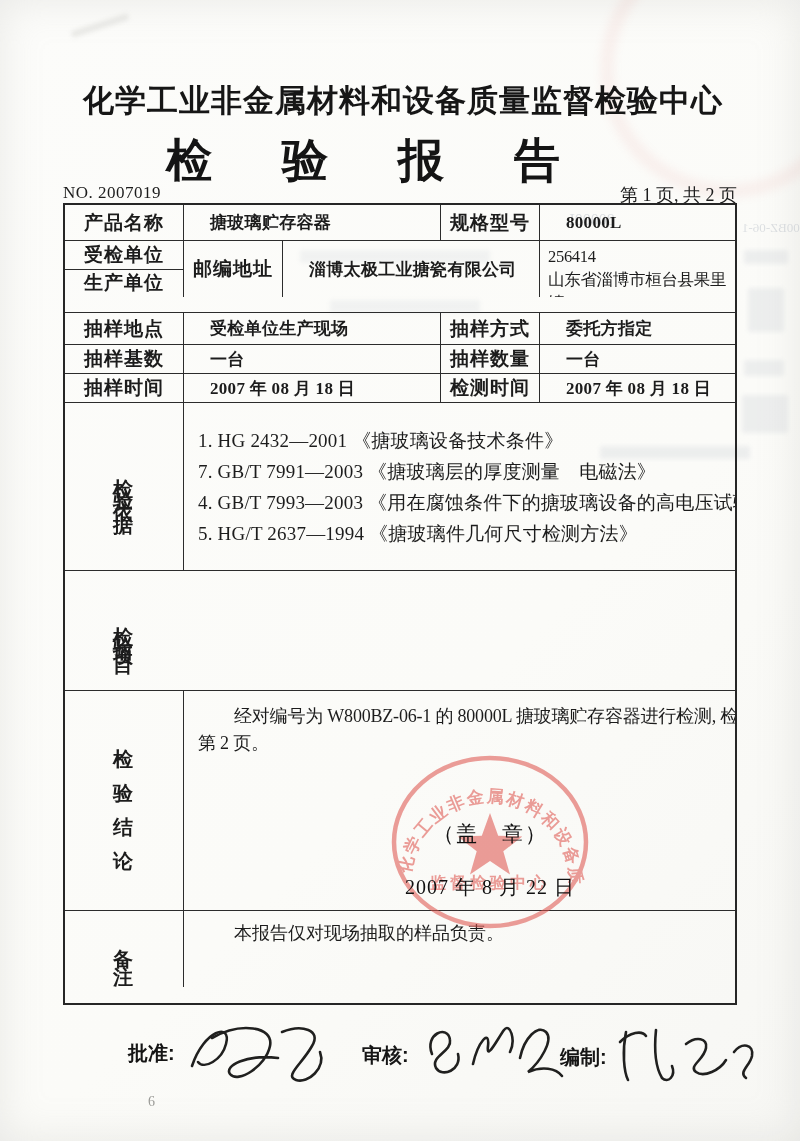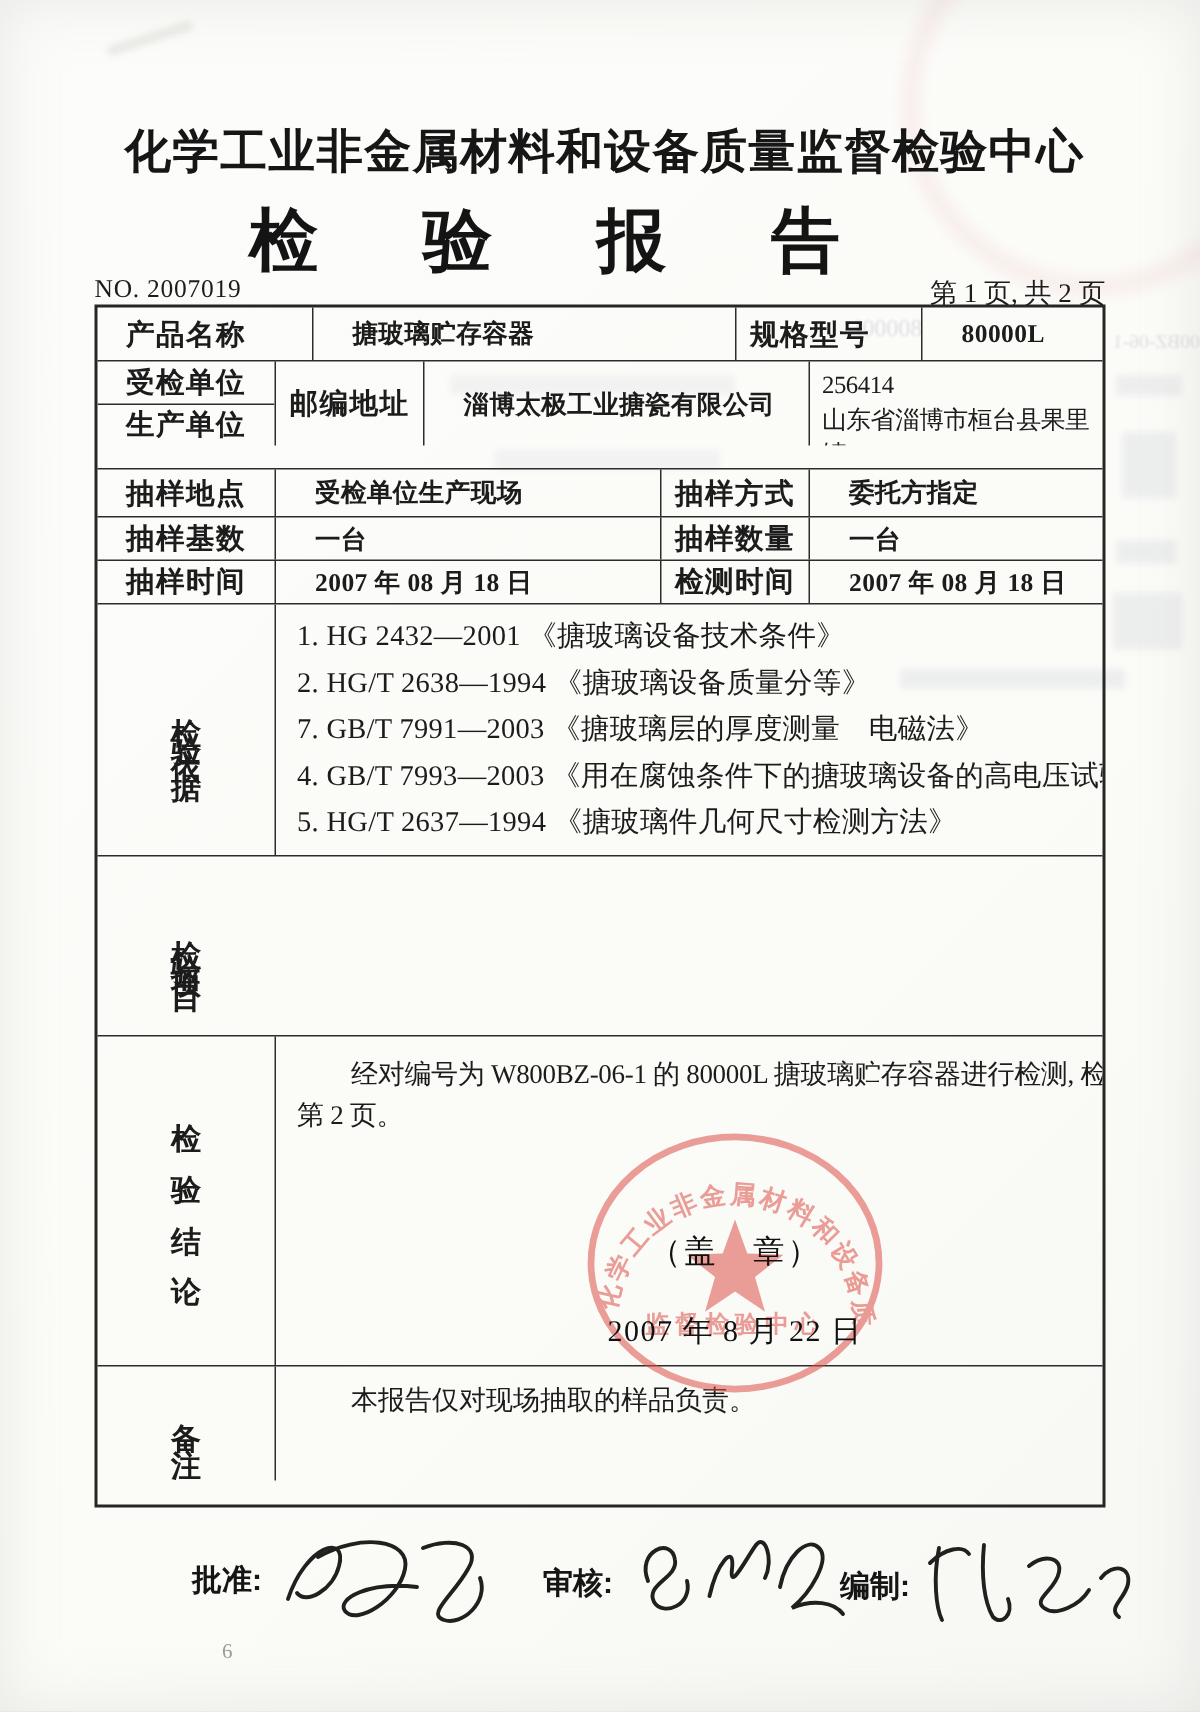--- a/index.html
+++ b/index.html
@@ -118,21 +118,21 @@
   <div class="report-title">
     <span>检验报告</span>
   </div>
   <div class="meta-row">
     <span class="report-no">NO. 2007019</span>
     <span class="page-indicator">第 1 页, 共 2 页</span>
   </div>
 
   <div class="report-table">
 
-    <div class="t-row" style="height:35px;gap:25px;">
+    <div class="t-row" style="height:35px;">
       <div class="t-cell c1 lbl">产品名称</div>
       <div class="t-cell c2 val">搪玻璃贮存容器</div>
       <div class="t-cell c3 lbl">规格型号</div>
       <div class="t-cell c4 val">80000L</div>
     </div>
 
 
     <div class="t-row" style="height:57px;">
       <div class="t-cell split-cell">
         <div class="half lbl">受检单位</div>
@@ -166,21 +166,20 @@
       <div class="t-cell c3 lbl">检测时间</div>
       <div class="t-cell c4 val">2007 年 08 月 18 日</div>
     </div>
 
     <div class="t-row" style="height:168px;">
       <div class="t-cell c1">
         <span class="v-label ls12">检验依据</span>
       </div>
       <div class="t-cell wide list-cell">
         <div class="list-line">1. HG 2432—2001 《搪玻璃设备技术条件》</div>
-        <div class="list-line">2. HG/T 2638—1994 《搪玻璃设备质量分等》</div>
         <div class="list-line">7. GB/T 7991—2003 《搪玻璃层的厚度测量　电磁法》</div>
         <div class="list-line">4. GB/T 7993—2003 《用在腐蚀条件下的搪玻璃设备的高电压试验方法》</div>
         <div class="list-line">5. HG/T 2637—1994 《搪玻璃件几何尺寸检测方法》</div>
       </div>
     </div>
 
     <div class="t-row" style="height:120px;">
       <div class="t-cell c1">
         <span class="v-label ls10">检验项目</span>
       </div>

